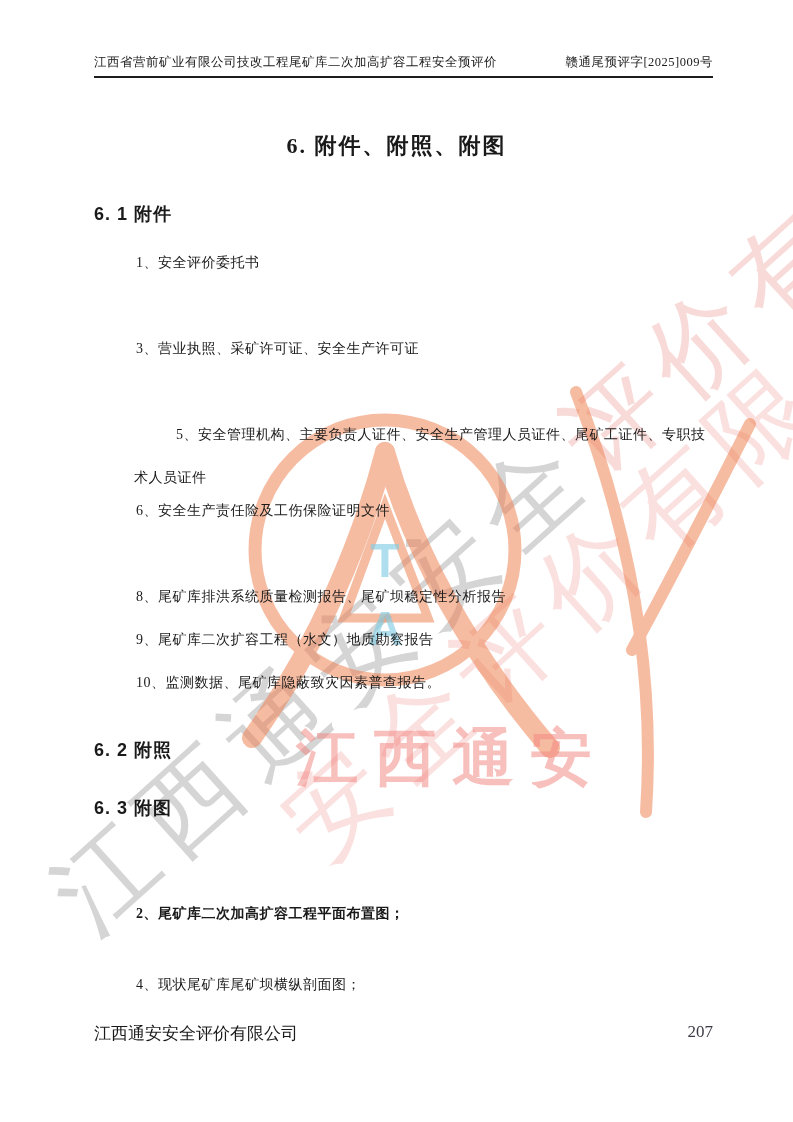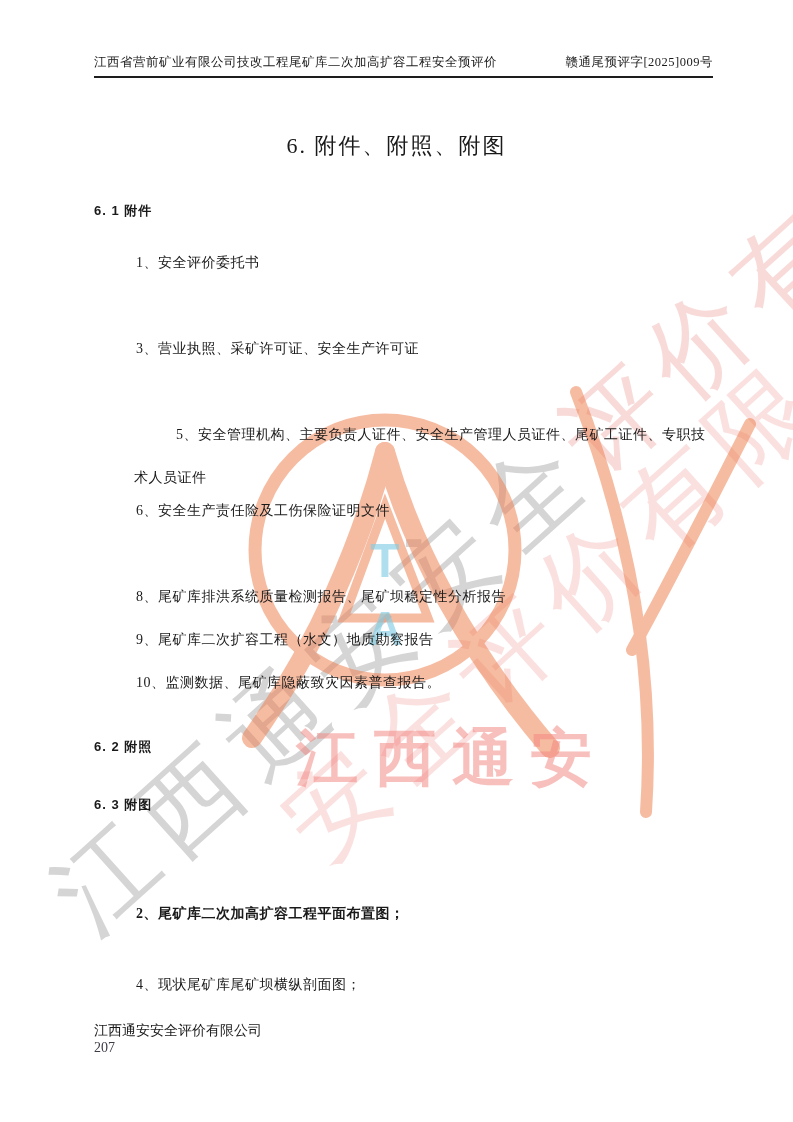--- a/index.html
+++ b/index.html
@@ -47,40 +47,39 @@
     display:flex;justify-content:space-between;align-items:flex-end;
     font-size:12.5px;
     border-bottom:2px solid #1d1d1d;
     padding-bottom:5px;
     font-family:Liberation Serif, serif;
   }
   .hdr .hl{letter-spacing:0.5px;}
   .page-title{
     position:absolute;left:0;right:0;top:131px;
     text-align:center;
-    font-size:22px;font-weight:normal;
+    font-size:22px;font-weight:bold;
     letter-spacing:2px;
   }
   .sec-h{
     position:absolute;left:94px;
     font-family:"Liberation Sans", sans-serif;
-    font-size:13px;font-weight:bold;
+    font-size:18px;font-weight:bold;
     letter-spacing:1px;
   }
   .item{
     position:absolute;left:94px;right:80px;
     font-size:14px;line-height:43px;
     text-indent:42px;
     letter-spacing:0.5px;
   }
   .ftr{
     position:absolute;left:94px;right:80px;top:1022px;
     display:flex;justify-content:space-between;align-items:flex-start;
-    font-size:14px;
-    flex-direction:column;
+    font-size:17px;
   }
   .ftr .pn{color:#3c3c46;}
 </style>
 </head>
 <body>
 
 <div class="page">
 
   <div class="wm-layer">
 

